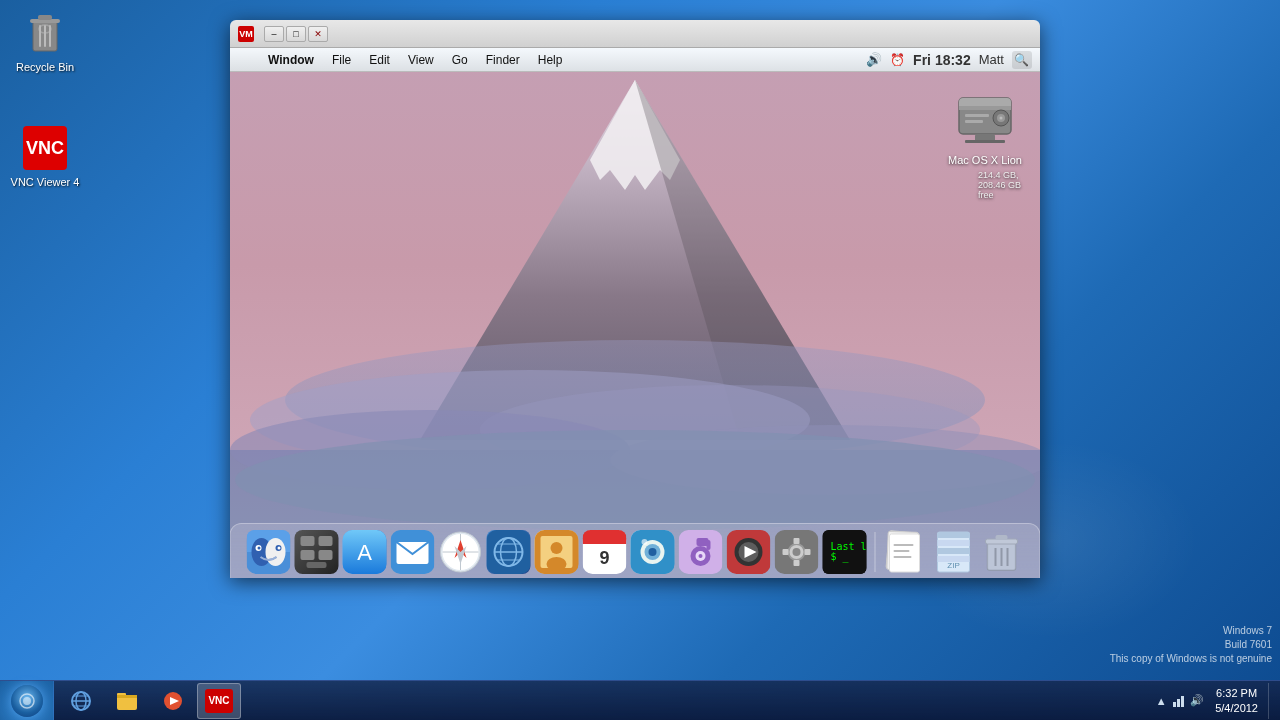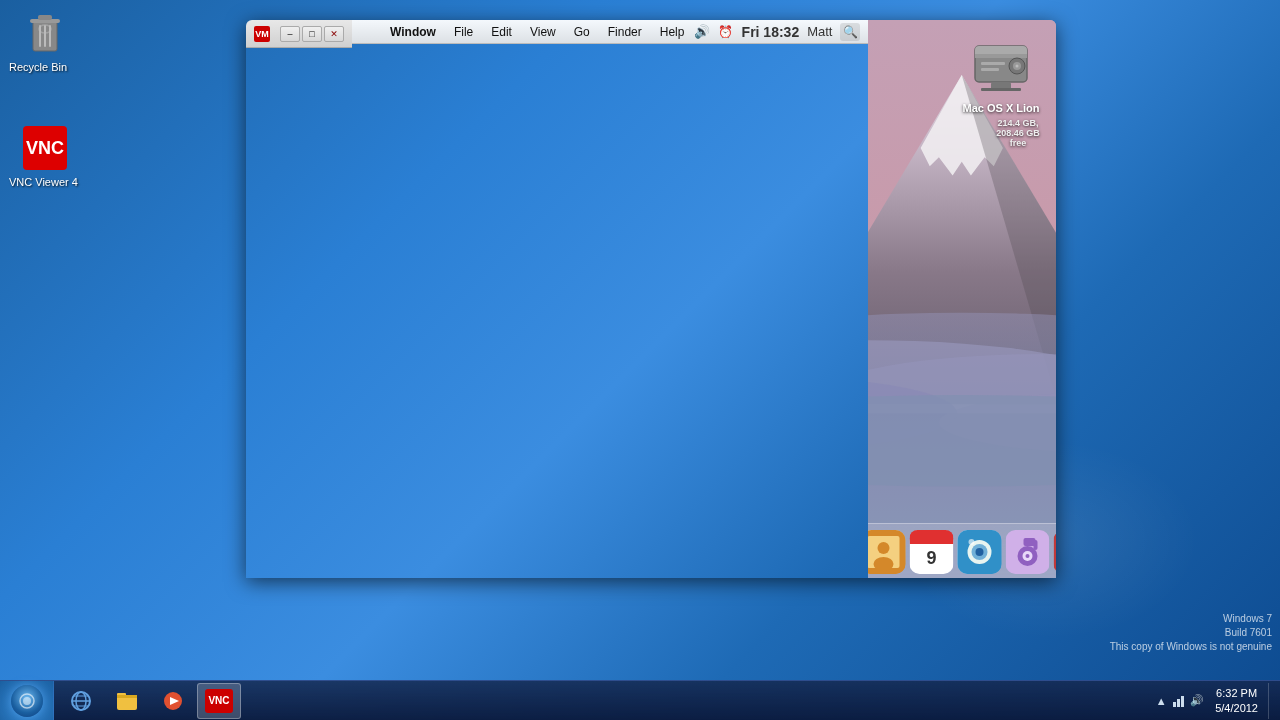--- a/index.html
+++ b/index.html
@@ -135,20 +135,21 @@
     .desktop-icon .icon-img {
       width: 48px;
       height: 48px;
       display: flex;
       align-items: center;
       justify-content: center;
     }
     .desktop-icon .icon-label {
       color: #fff;
       font-size: 11px;
+      text-align: center;
       text-shadow: 1px 1px 2px rgba(0,0,0,0.8);
       word-wrap: break-word;
       width: 100%;
     }
 
     
     .vnc-icon {
       width: 44px;
       height: 44px;
       background: #d00;
@@ -159,28 +160,28 @@
       font-weight: bold;
       font-size: 18px;
       color: #fff;
       font-family: Arial;
     }
 
     
     .mac-window {
       position: absolute;
       top: 20px;
-      left: 246px;
+      left: 230px;
       width: 810px;
       height: 558px;
       border-radius: 6px 6px 0 0;
       box-shadow: 0 4px 20px rgba(0,0,0,0.6);
       overflow: hidden;
       display: flex;
-      flex-direction: row;
+      flex-direction: column;
     }
 
     
     .vmware-titlebar {
       height: 28px;
       background: linear-gradient(to bottom, #e8e8e8, #d0d0d0);
       display: flex;
       align-items: center;
       padding: 0 8px;
       gap: 6px;
@@ -342,23 +343,22 @@
       width: 64px;
       height: 64px;
       display: flex;
       align-items: center;
       justify-content: center;
     }
 
     .mac-icon-label {
       color: #fff;
       font-size: 11px;
-      text-align: center;
+      text-align: left;
       text-shadow: 0 1px 3px rgba(0,0,0,0.8);
-      font-weight: bold;
     }
 
     
     .mac-dock {
       position: absolute;
       bottom: 0;
       left: 50%;
       transform: translateX(-50%);
       display: flex;
       align-items: flex-end;
@@ -410,21 +410,21 @@
     }
     .dock-exposé { background: linear-gradient(135deg, #555, #222); border-radius: 8px; }
     .dock-appstore { background: linear-gradient(135deg, #60b8f8, #1a7adb); border-radius: 10px; }
     .dock-network { background: linear-gradient(135deg, #4488cc, #224488); border-radius: 8px; }
     .dock-contacts { background: linear-gradient(135deg, #f4c87a, #d4882a); border-radius: 10px; }
     .dock-iphoto { background: linear-gradient(135deg, #70c8f0, #3090c8); border-radius: 10px; }
     .dock-terminal { background: linear-gradient(135deg, #222, #000); border-radius: 6px; }
 
     .win-watermark {
       position: absolute;
-      bottom: 66px;
+      bottom: 54px;
       right: 8px;
       color: rgba(255,255,255,0.7);
       font-size: 10px;
       text-align: right;
       line-height: 1.4;
     }
   </style>
 </head>
 <body>
 

